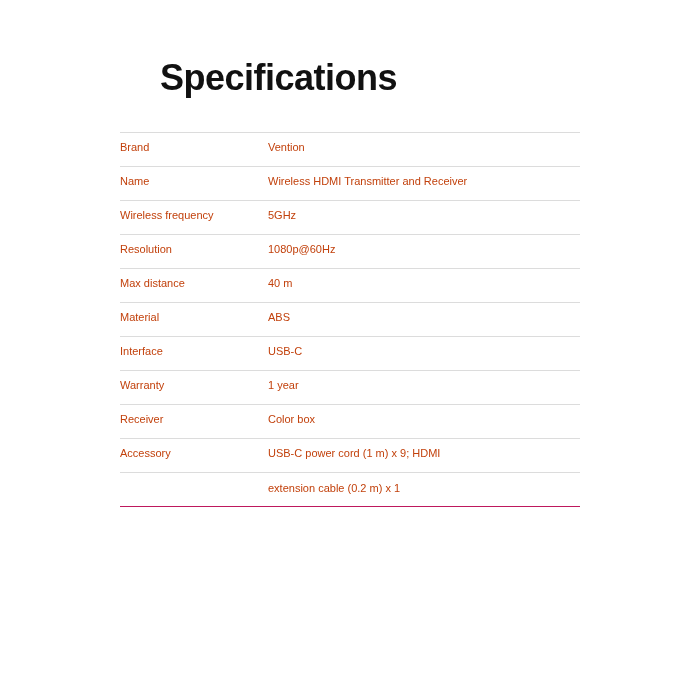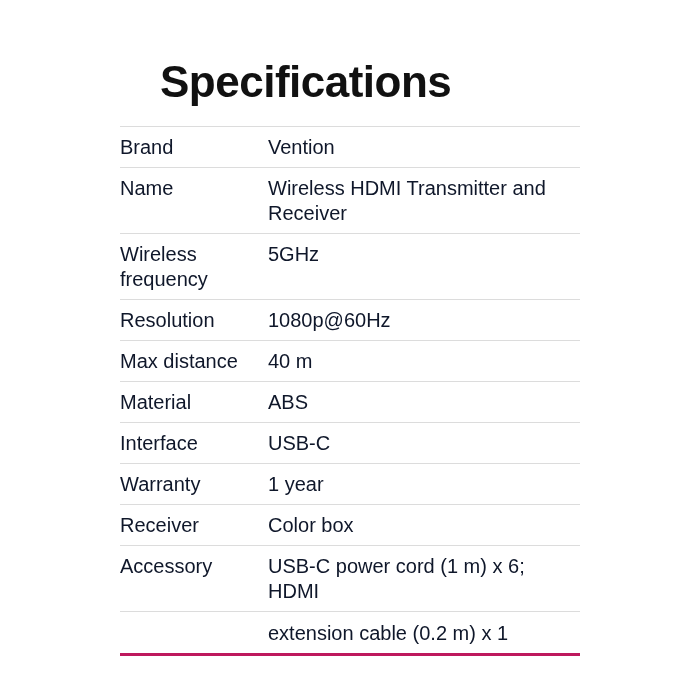--- a/index.html
+++ b/index.html
@@ -15,45 +15,45 @@
     overflow: hidden;
   }
   .page {
     width: 700px;
     height: 700px;
     box-sizing: border-box;
     padding: 58px 120px 0 120px;
     position: relative;
   }
   .spec-title {
-    font-size: 44px;
+    font-size: 36px;
     font-weight: bold;
     letter-spacing: -0.5px;
     color: #111111;
-    margin: 0 0 20px 40px;
+    margin: 0 0 34px 40px;
     line-height: 1.1;
   }
   .spec-table {
     width: 460px;
     border-collapse: collapse;
     table-layout: fixed;
   }
   .spec-table tr {
     height: 34px;
   }
   .spec-table td {
     border-top: 1px solid #dcdcdc;
-    font-size: 20px;
-    color: #0f172a;
+    font-size: 11px;
+    color: #c2410c;
     padding: 8px 0 7px 0;
     vertical-align: top;
     line-height: 1.25;
   }
   .spec-table tr:last-child td {
-    border-bottom: 3px solid #be185d;
+    border-bottom: 1px solid #be185d;
   }
   .cell-label {
     width: 148px;
     padding-left: 2px;
     color: #2b2b2b;
   }
   .cell-value {
     color: #1d1d1d;
     padding-left: 2px;
     margin-left: 34px;
@@ -102,21 +102,21 @@
       <tr>
         <td class="cell-label">Warranty</td>
         <td class="cell-value">1 year</td>
       </tr>
       <tr>
         <td class="cell-label">Receiver</td>
         <td class="cell-value">Color box</td>
       </tr>
       <tr>
         <td class="cell-label">Accessory</td>
-        <td class="cell-value">USB-C power cord (1 m) x 6; HDMI</td>
+        <td class="cell-value">USB-C power cord (1 m) x 9; HDMI</td>
       </tr>
       <tr>
         <td class="cell-label"></td>
         <td class="cell-value cont">extension cable (0.2 m) x 1</td>
       </tr>
     </tbody>
   </table>
 
 </div>
 

